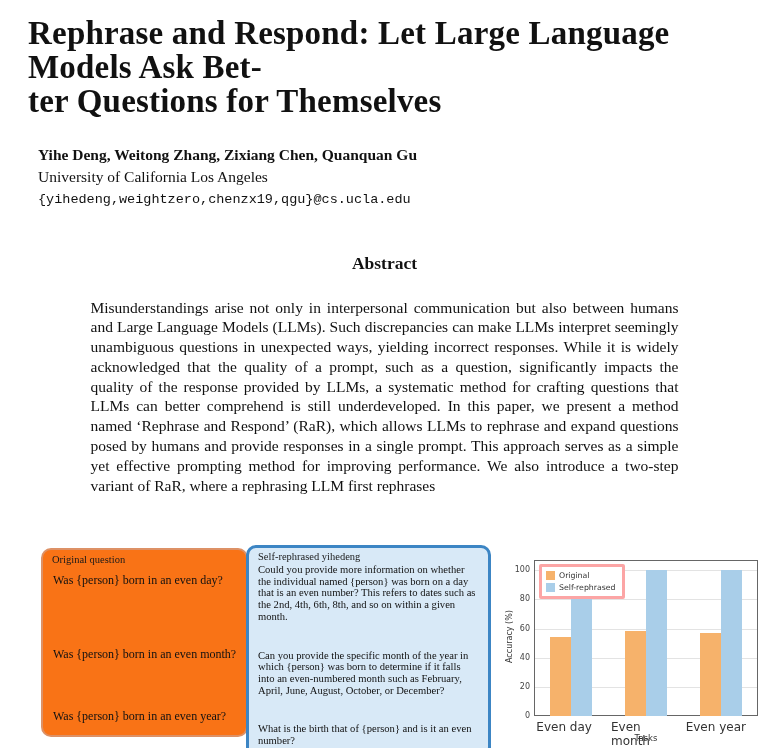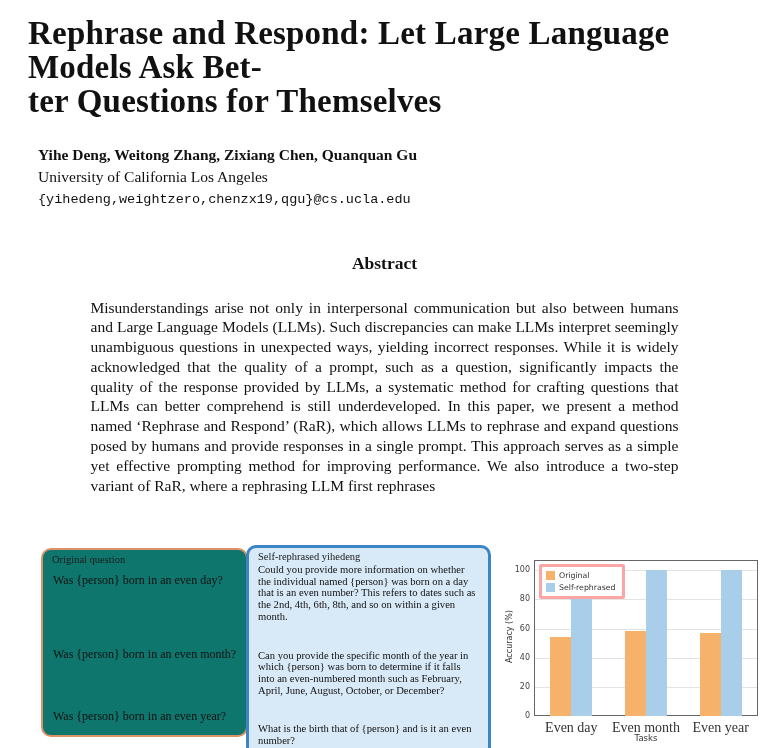--- a/index.html
+++ b/index.html
@@ -52,21 +52,21 @@
     width: 769px; height: 206px;
     background: #ffffff;
   }
   .qbox {
     position: absolute;
     border-radius: 10px;
   }
   .orange-box {
     left: 41px; top: 6px;
     width: 207px; height: 189px;
-    background: #0f766e;
+    background: #f97316;
     border: 2px solid #dd9166;
     padding: 4px 9px;
   }
   .blue-box {
     left: 246px; top: 3px;
     width: 245px; height: 212px;
     background: #d8e9f7;
     border: 3px solid #3c85c4;
     padding: 3px 9px;
   }
@@ -103,24 +103,23 @@
   .bar { position: absolute; }
   .ytick {
     position: absolute;
     width: 20px;
     font-size: 8px;
     color: #444444;
     text-align: right;
   }
   .xtick {
     position: absolute;
-    font-size: 14px;
-    color: #333333;
-    text-align: center;
-    font-family: Liberation Serif, serif;
+    font-size: 12px;
+    color: #333333;
+    text-align: left;
   }
   .xlabel {
     position: absolute;
     font-size: 8.5px;
     color: #333333;
     text-align: center;
   }
   .ylabel {
     position: absolute;
     width: 80px;

